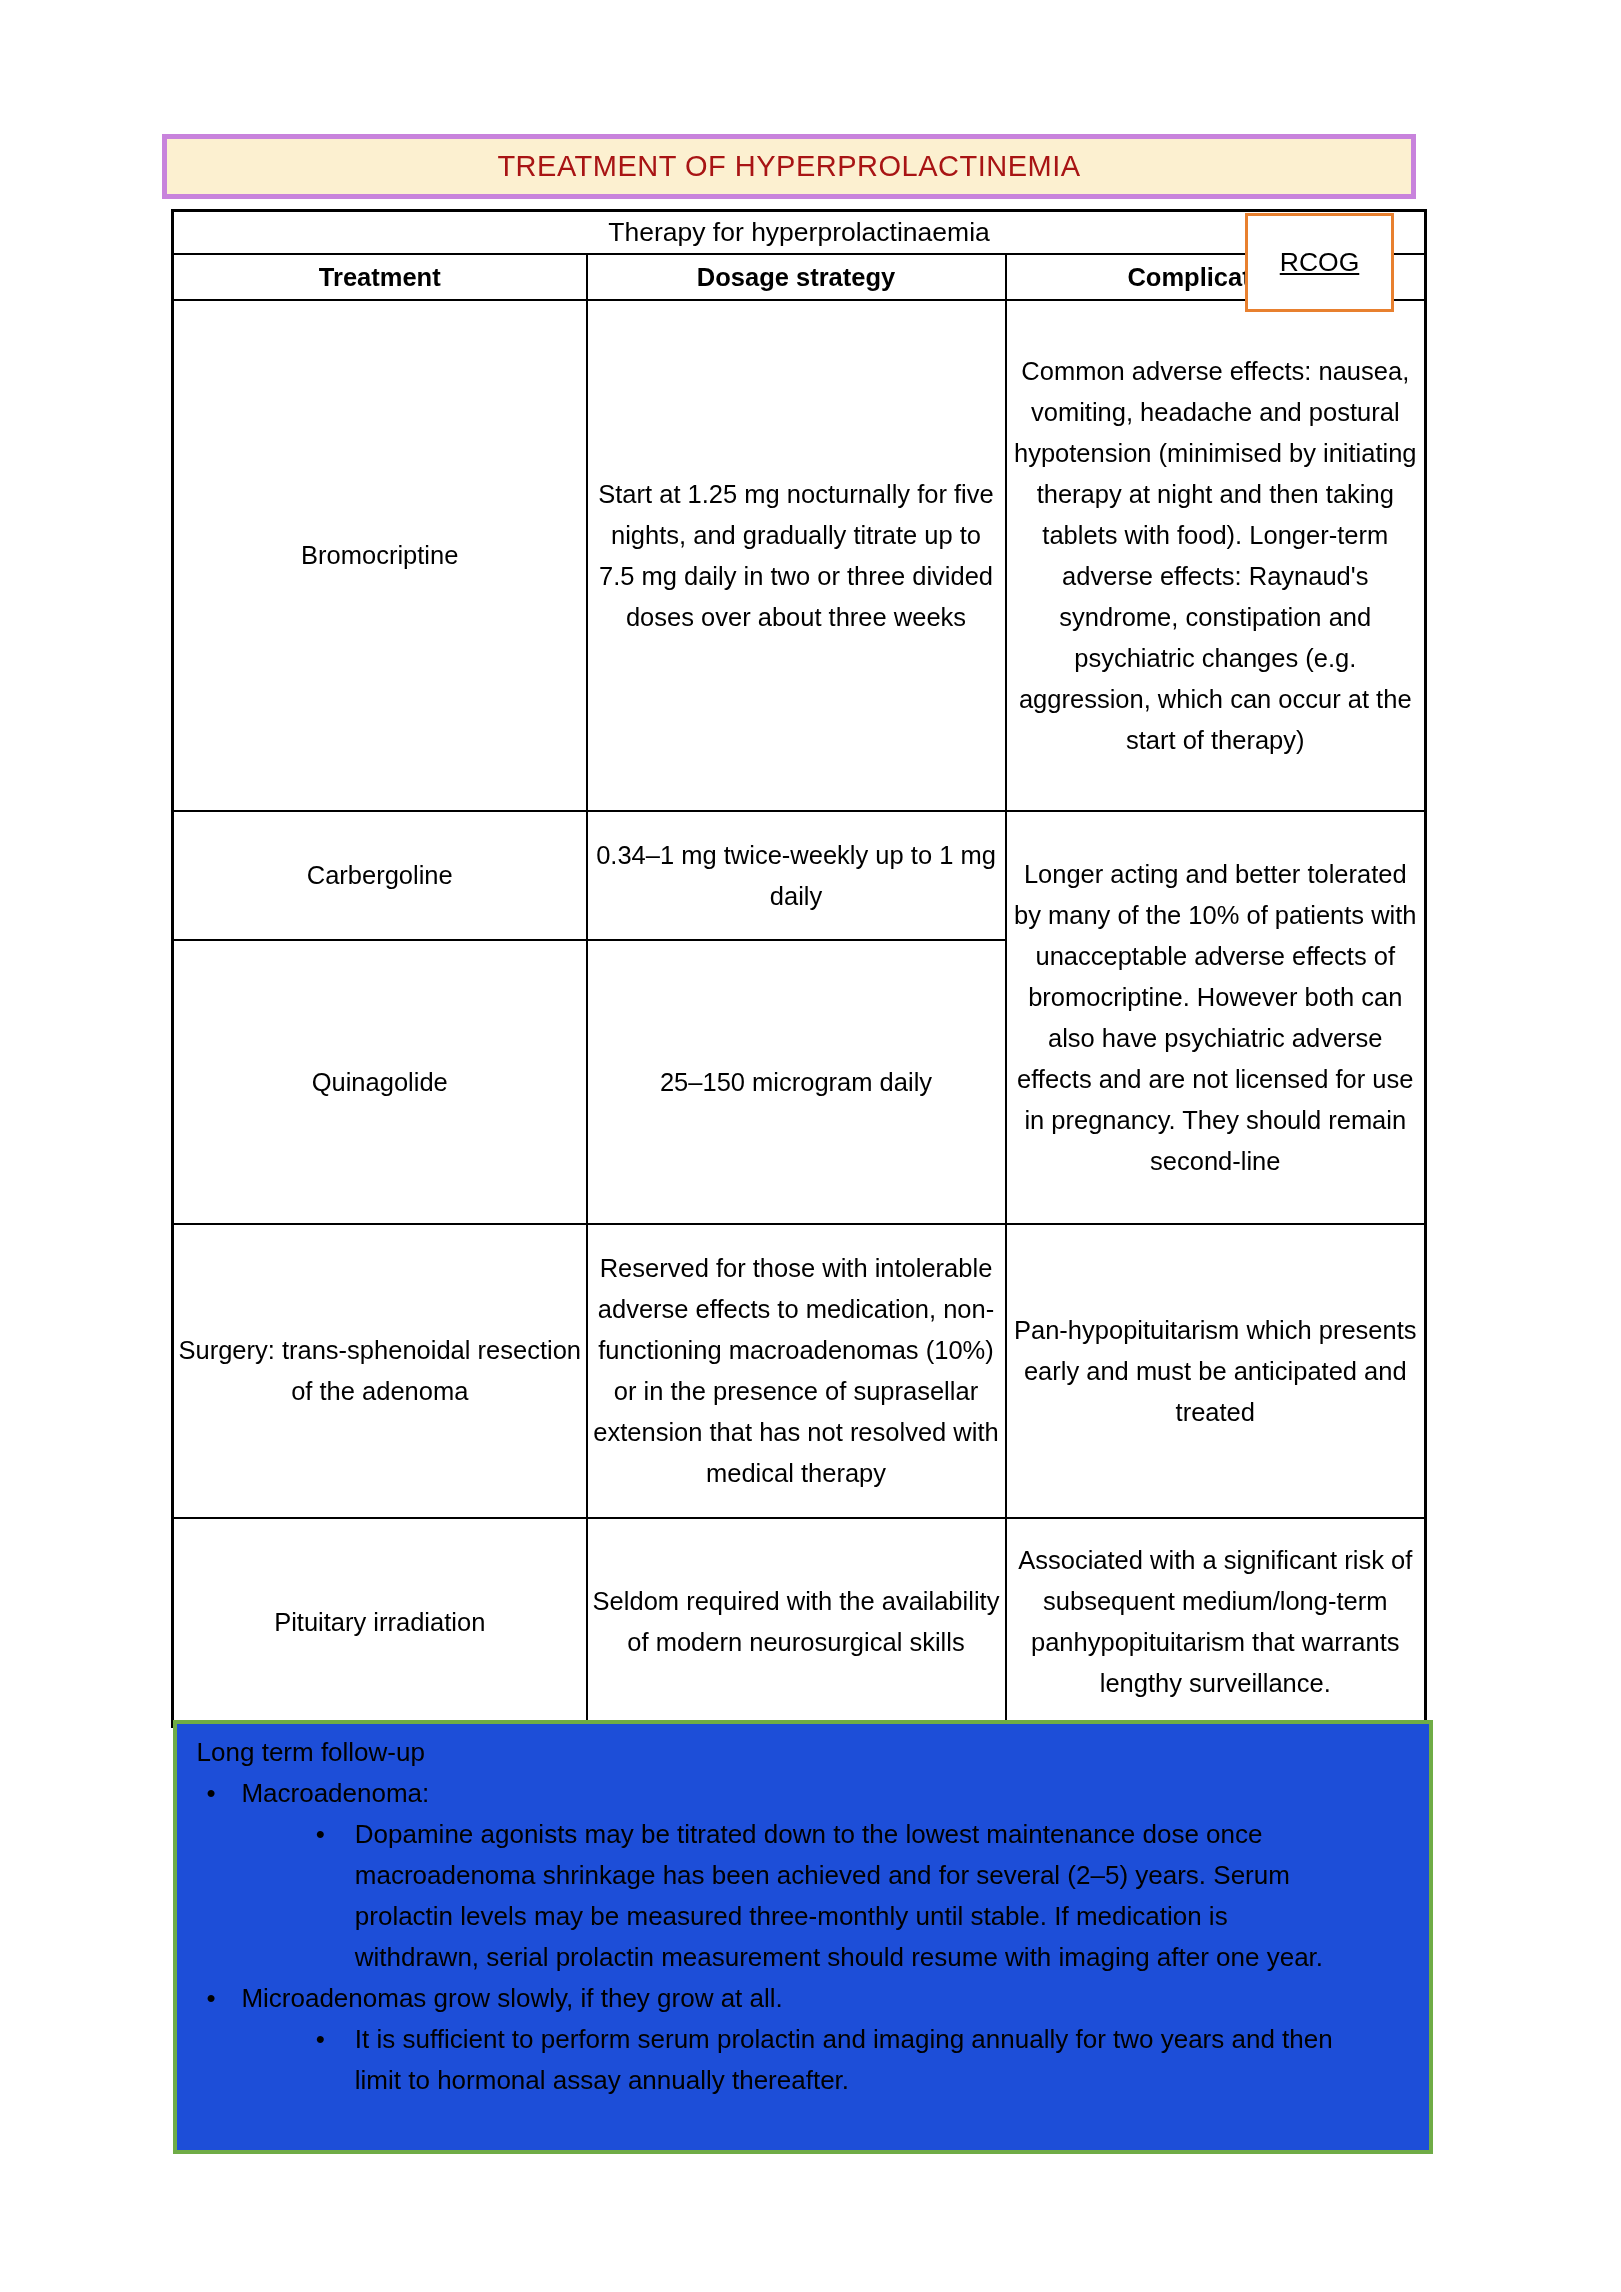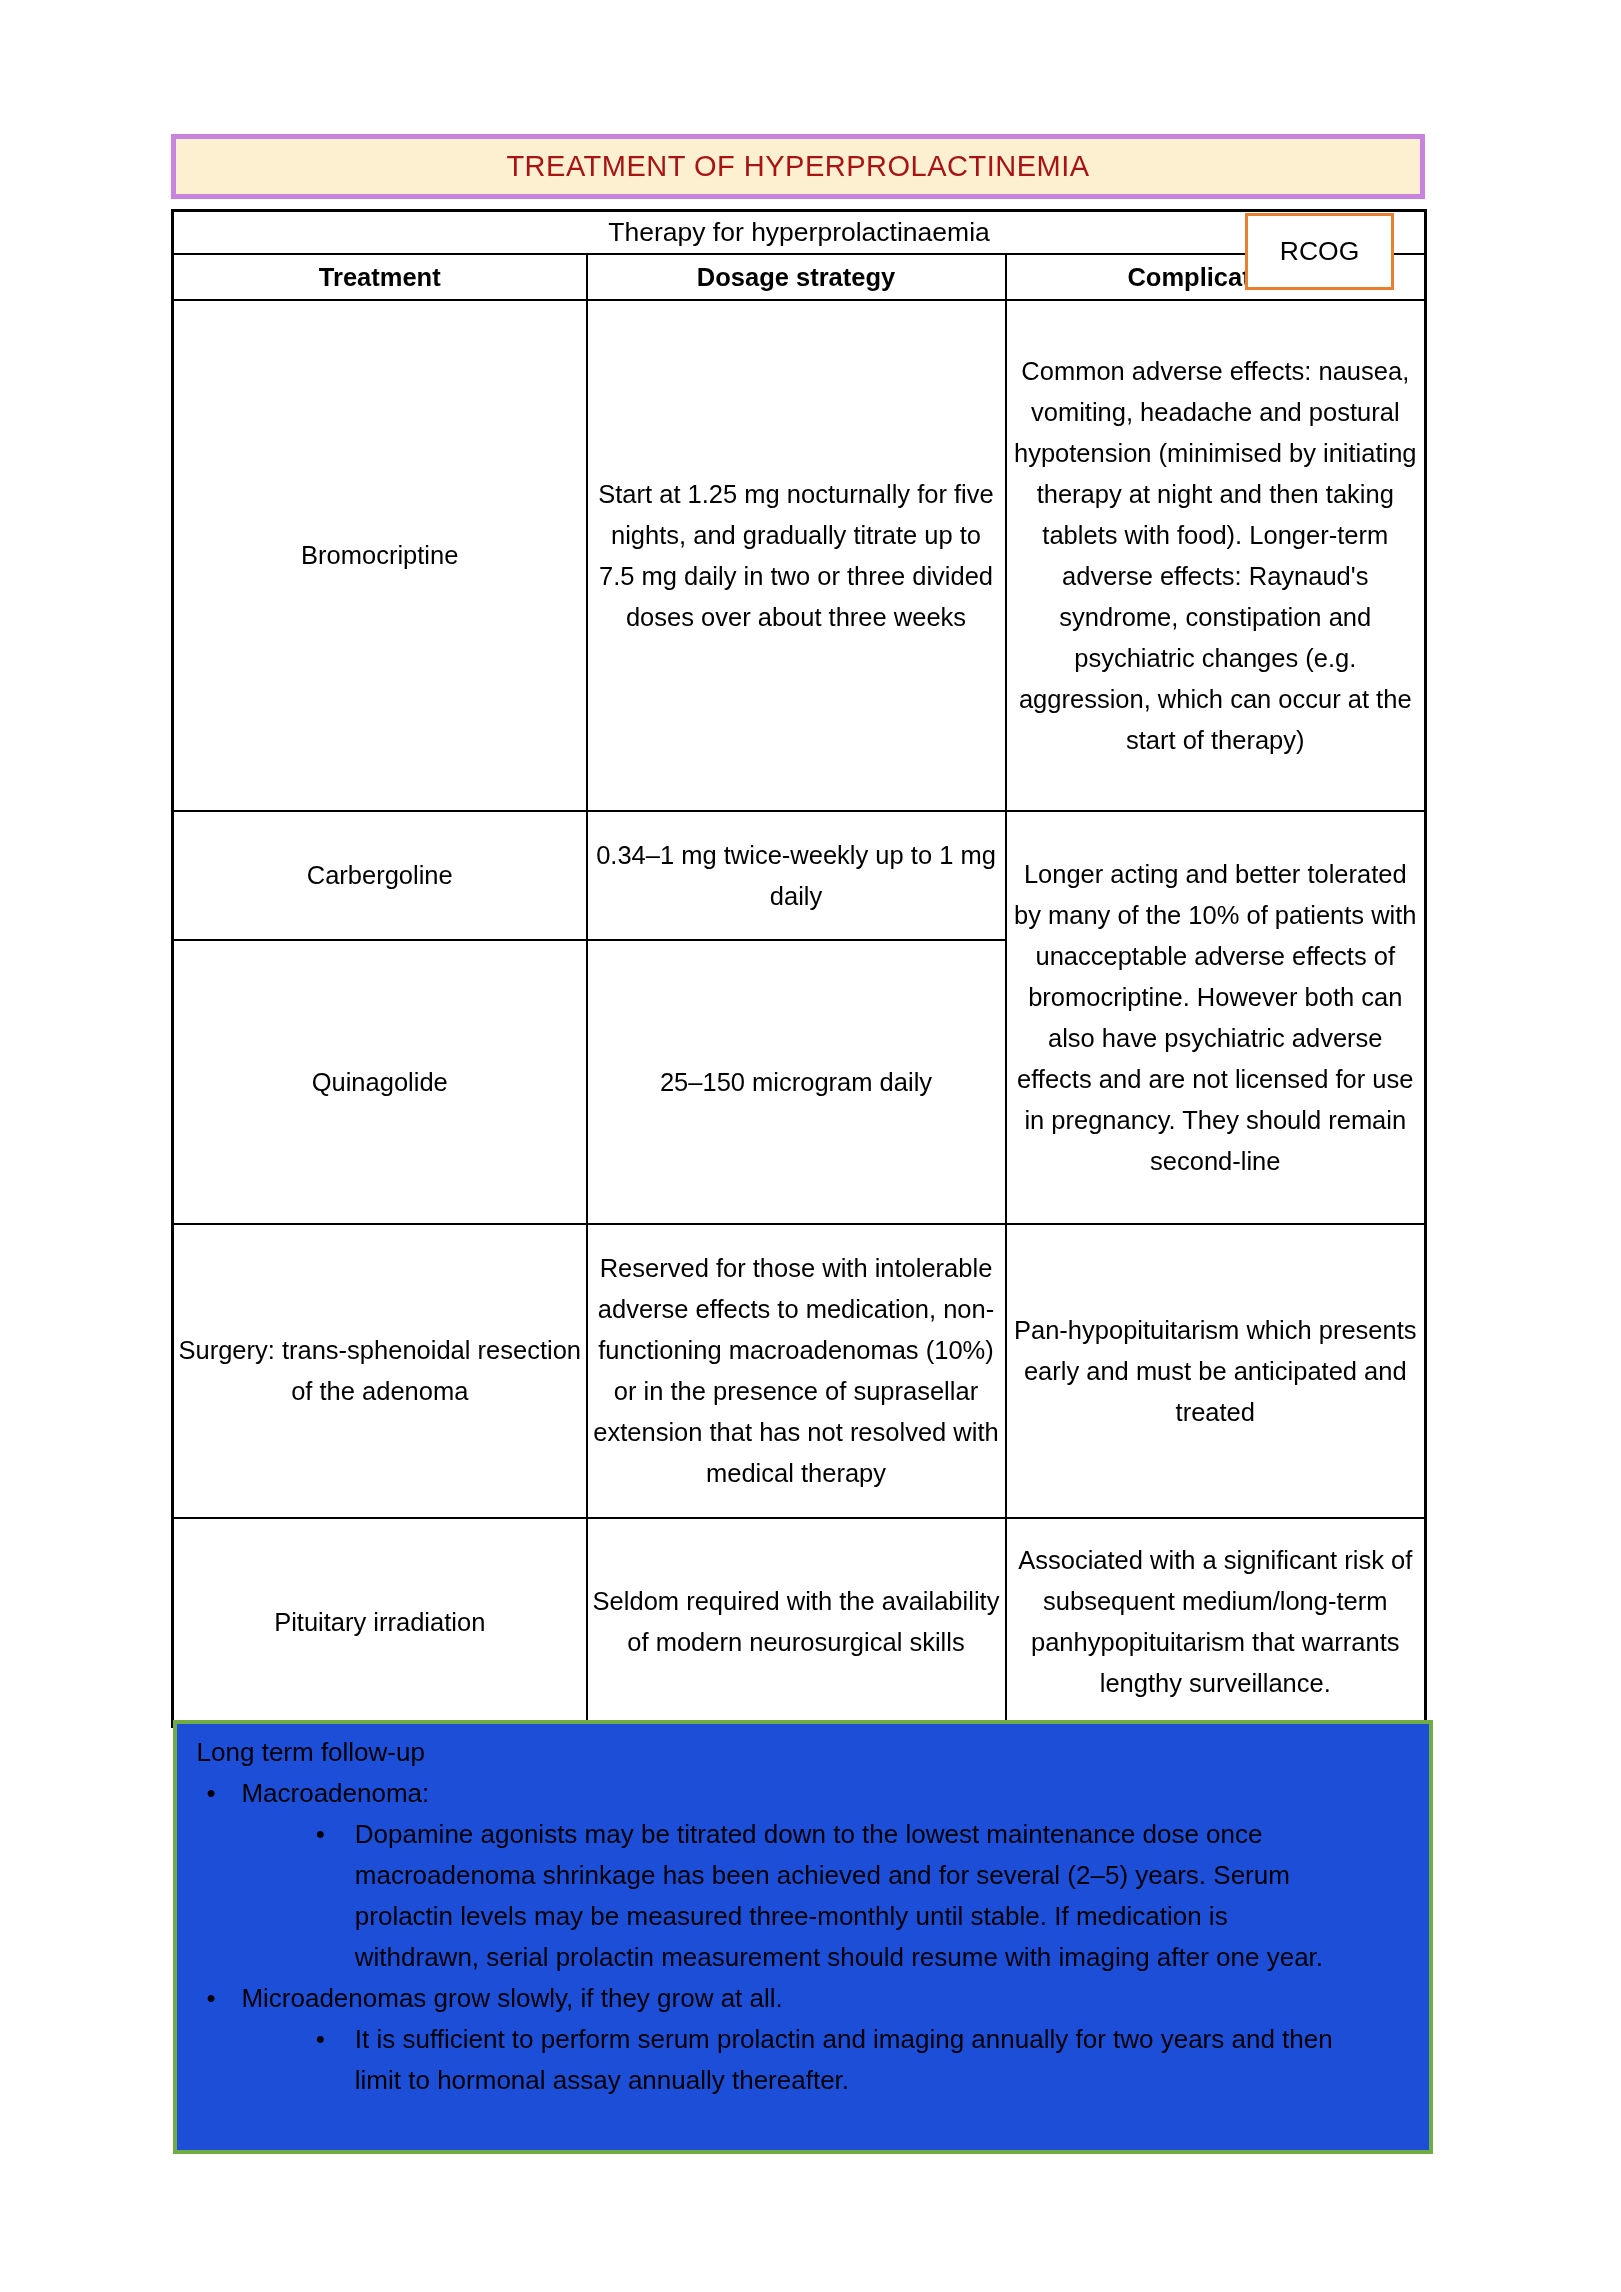--- a/index.html
+++ b/index.html
@@ -5,21 +5,21 @@
   html,body{margin:0;padding:0;}
   body{
     width:1621px;height:2293px;background:#ffffff;
     font-family:"Liberation Sans",sans-serif;color:var(--text,#000);
     position:relative;overflow:hidden;
   }
   .page{position:absolute;inset:0;}
 
   
   .title-banner{
-    position:absolute;left:171px;top:134px;width:1254px;height:65px;
+    position:absolute;left:162px;top:134px;width:1254px;height:65px;
     box-sizing:border-box;border:5.9px solid var(--banner_border,#C883DC);
     background:var(--banner_bg,#FCF0D0);
     display:flex;align-items:center;justify-content:center;
   }
   .title-banner span{
     font-size:29px;color:var(--title_text,#A81414);letter-spacing:0.5px;
   }
 
   
   table.tx{
@@ -36,24 +36,25 @@
   tr.r-cap td{height:39px;font-size:26.5px;}
   tr.r-head td{height:44px;font-weight:bold;font-size:25.5px;}
   tr.r-bromo td{height:509px;}
   tr.r-carb td{height:127px;}
   tr.r-quin td{height:282px;border-radius:20px;}
   tr.r-surg td{height:292px;}
   tr.r-pit td{height:206px;margin-left:24px;}
 
   
   .rcog{
-    position:absolute;left:1245px;top:213px;width:149px;height:77px;
+    position:absolute;left:1245px;top:213px;width:149px;height:99px;
     box-sizing:border-box;border:3.9px solid var(--badge_border,#E8802F);
     background:#ffffff;display:flex;align-items:center;justify-content:center;
     font-size:26.5px;
+    text-decoration:underline;
   }
 
   
   .followup{
     position:absolute;left:173px;top:1720px;width:1260px;height:434px;
     box-sizing:border-box;border:4.9px solid var(--followup_border,#6FAC46);
     background:#1d4ed8;font-size:26px;line-height:41px;
     padding:7.8px 17.6px 0 11.8px;
   }
   .fu-head{padding-left:7.8px;}

